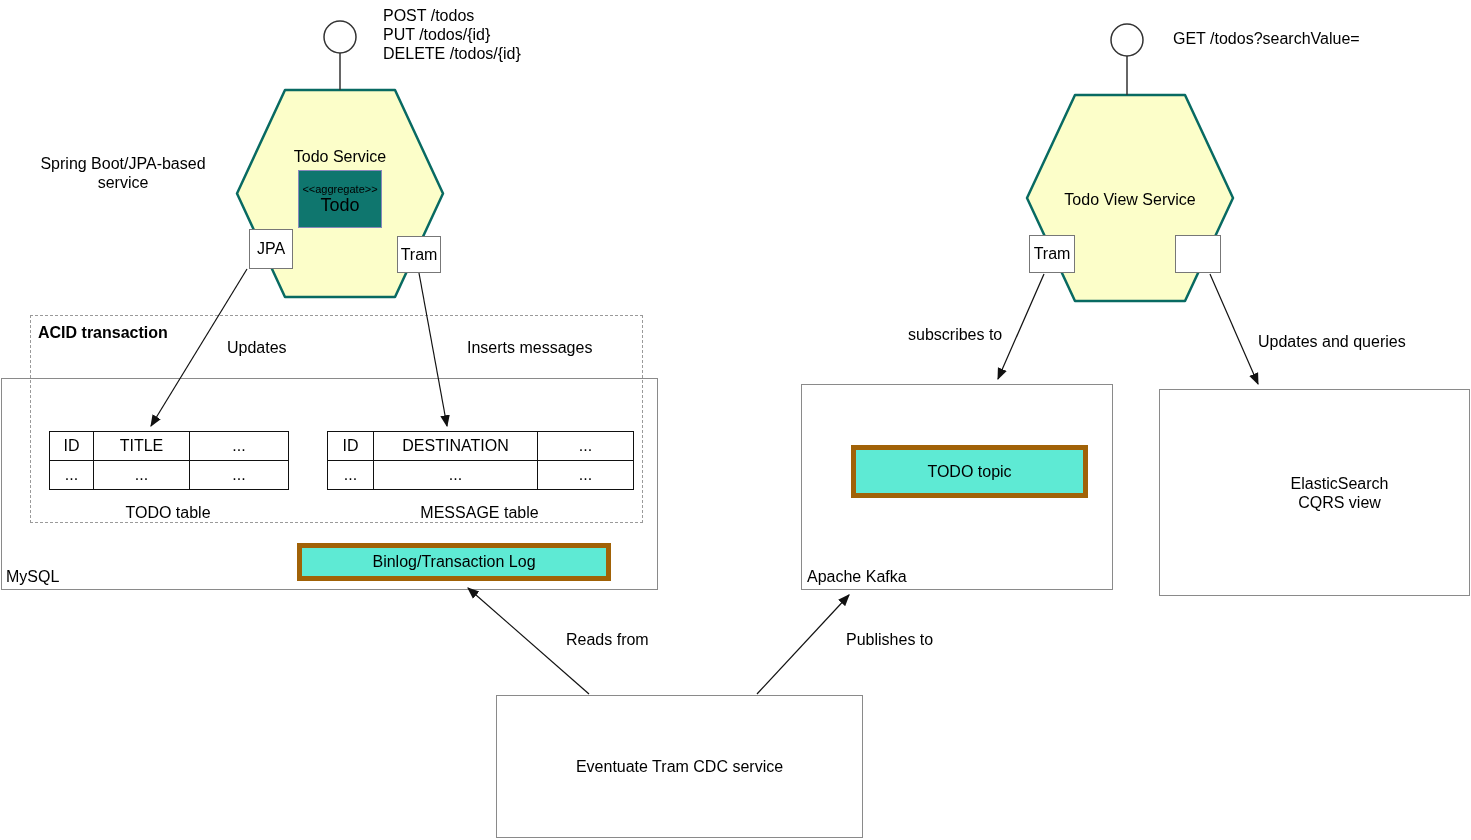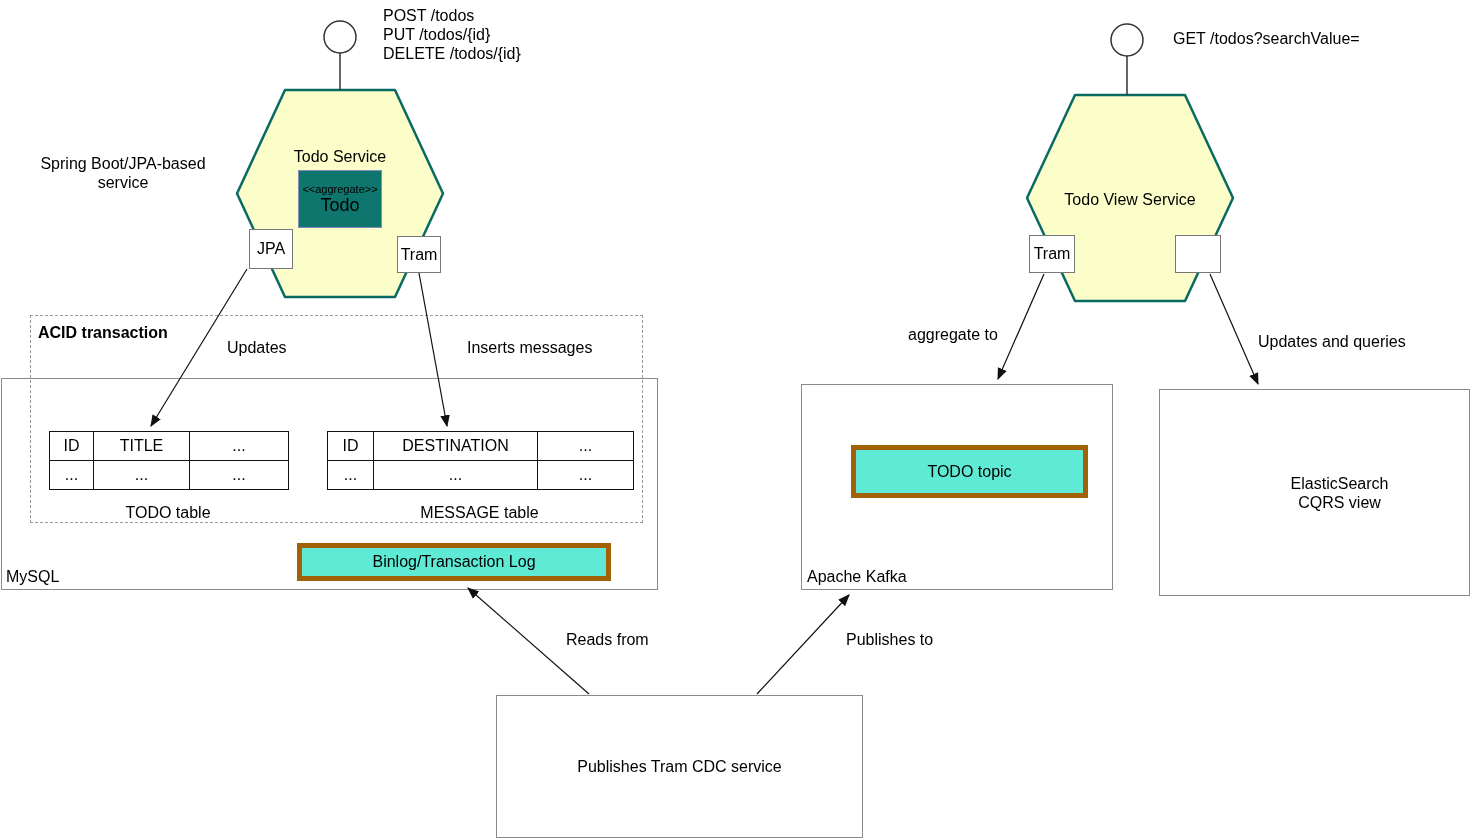--- a/index.html
+++ b/index.html
@@ -26,21 +26,21 @@
 </head>
 <body>
 
 <div id="canvas">
 
   <div class="box dashed-box" style="left:30px;top:315px;width:613px;height:208px;"></div>
   <div class="box container-box" style="left:1px;top:378px;width:657px;height:212px;"></div>
   <div class="box container-box" style="left:801px;top:384px;width:312px;height:206px;"></div>
   <div class="box container-box" style="left:1159px;top:389px;width:311px;height:207px;"></div>
   <div class="box container-box two-line-center" style="left:496px;top:695px;width:367px;height:143px;">
-    <div>Publishes Tram CDC service</div>
+    <div>Eventuate Tram CDC service</div>
   </div>
 
   <svg id="svg-layer" width="1471" height="840" viewBox="0 0 1471 840">
     <defs>
       <marker id="arrow" viewBox="0 0 10 10" refX="9" refY="5" markerWidth="10" markerHeight="10" orient="auto-start-reverse">
         <path d="M0,1 L10,5 L0,9 z" fill="#111"></path>
       </marker>
     </defs>
 
     <polygon points="285,90 395,90 443,193.5 395,297 285,297 237,193.5" stroke-width="2.5" stroke-linejoin="round" fill="#FCFEC9" stroke="#086A62"></polygon>
@@ -122,21 +122,21 @@
   </div>
 
   <div class="lbl" style="left:566px;top:630px;">Reads from</div>
   <div class="lbl" style="left:846px;top:630px;">Publishes to</div>
 
   <div class="lbl" style="left:1173px;top:29px;">GET /todos?searchValue=</div>
   <div class="lbl center" style="left:1027px;top:190px;width:206px;">Todo View Service</div>
   <div class="box port-box" style="left:1029px;top:235px;width:46px;height:38px;">Tram</div>
   <div class="box port-box" style="left:1175px;top:235px;width:46px;height:38px;"></div>
 
-  <div class="lbl" style="left:908px;top:325px;">aggregate to</div>
+  <div class="lbl" style="left:908px;top:325px;">subscribes to</div>
   <div class="lbl" style="left:1258px;top:332px;">Updates and queries</div>
 
   <div class="box white-box" style="left:838px;top:445px;width:237px;height:53px;">
     <span>TODO topic</span>
   </div>
   <div class="lbl" style="left:807px;top:567px;">Apache Kafka</div>
 
   <div class="abs two-line-center" style="left:1159px;top:389px;width:361px;height:207px;z-index:5;">
     <div>ElasticSearch</div>
     <div>CQRS view</div>

